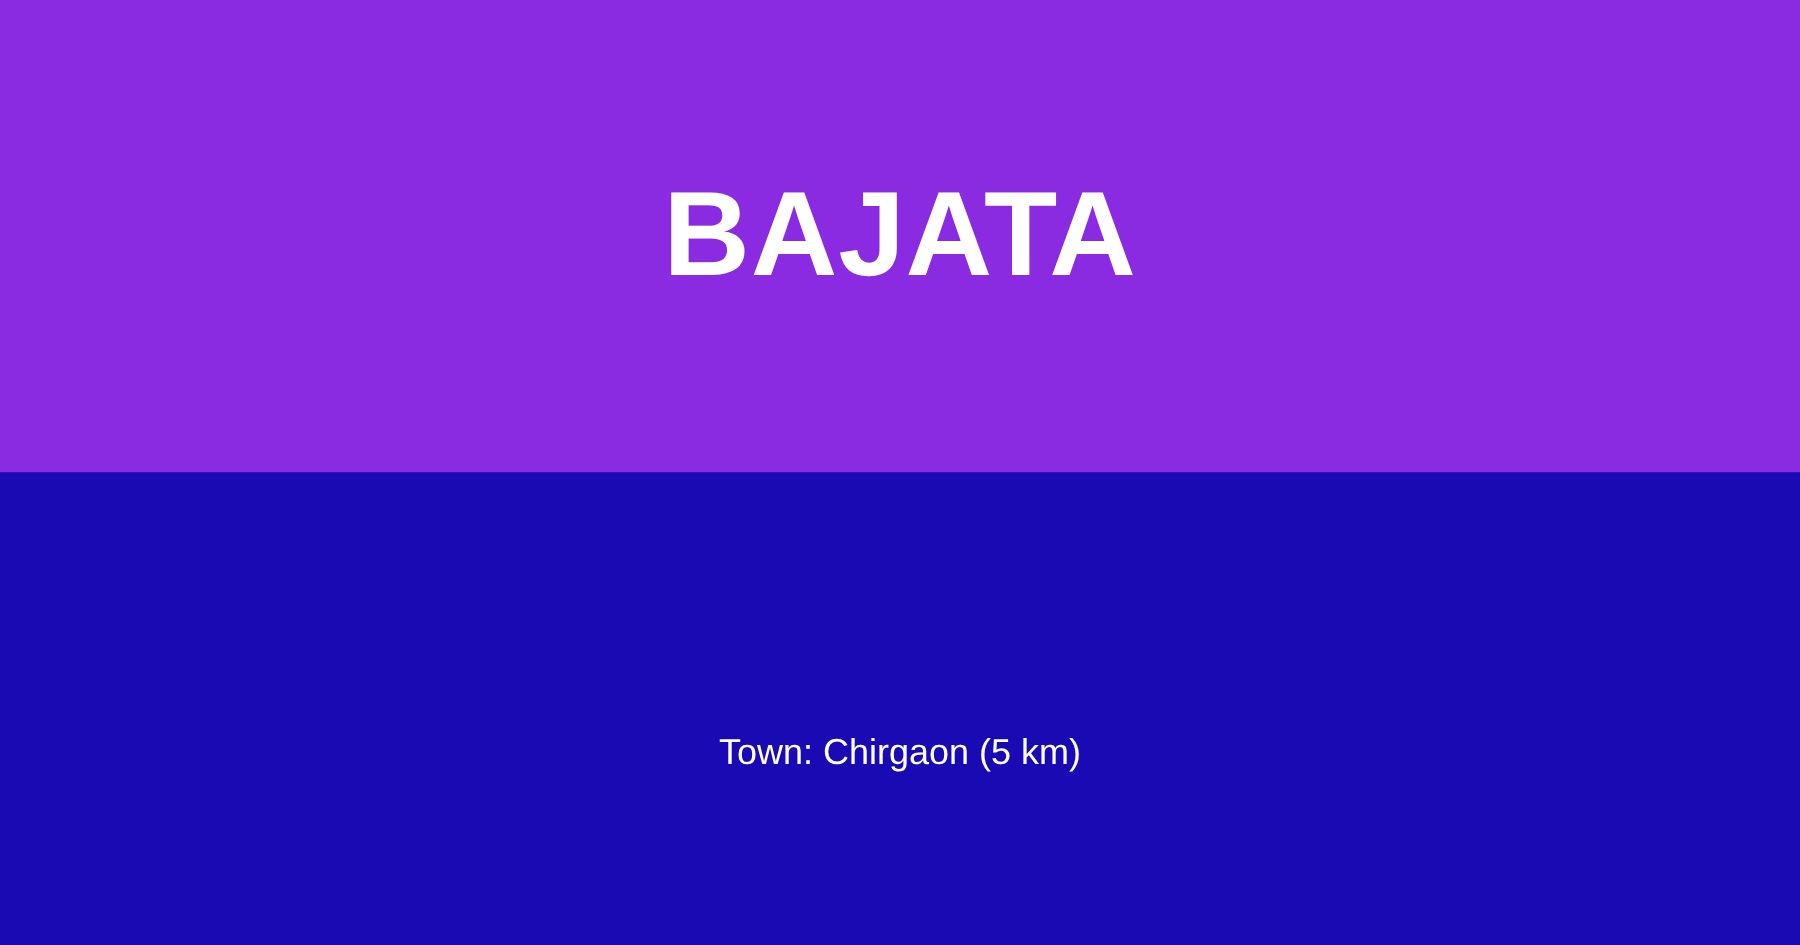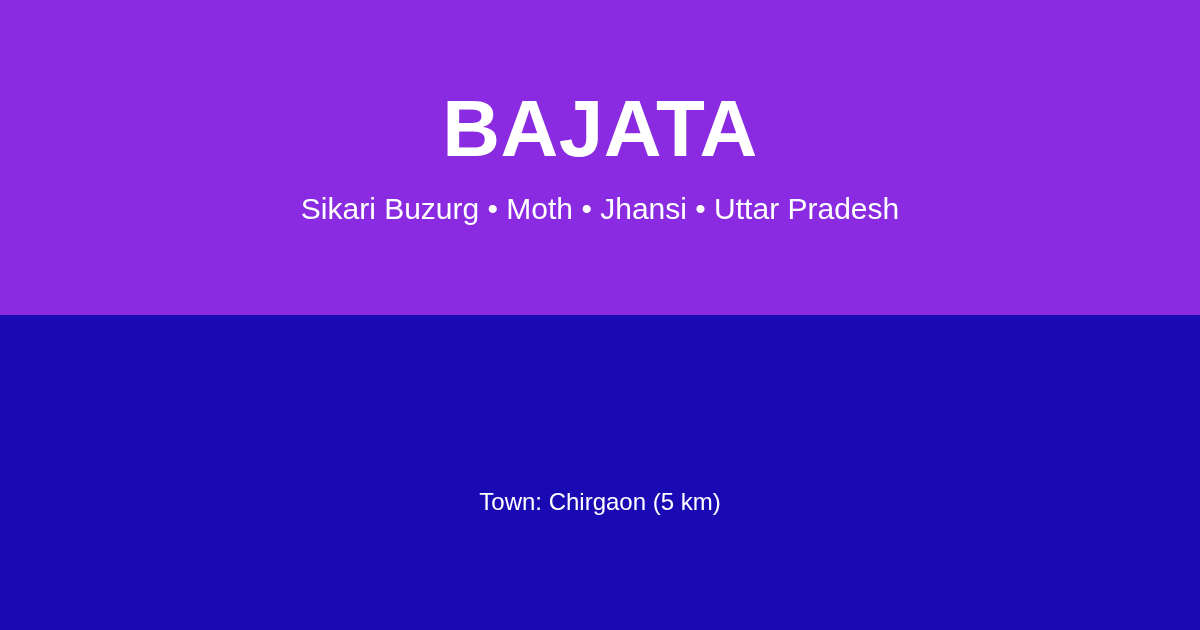--- a/index.html
+++ b/index.html
@@ -30,21 +30,21 @@
     background: #8A2BE2;
     display: flex;
     flex-direction: column;
     align-items: center;
     justify-content: center;
     box-sizing: border-box;
     padding-bottom: 4px;
   }
 
   .village-title {
-    margin: 4px;
+    margin: 16px;
     font-size: 80px;
     line-height: 1.0;
     font-weight: 700;
     letter-spacing: 0.5px;
     color: #ffffff;
     text-align: center;
     white-space: nowrap;
   }
 
   .village-breadcrumb {
@@ -93,20 +93,19 @@
     white-space: nowrap;
   }
 </style>
 </head>
 <body>
 
 <div class="banner">
 
   <div class="hero-panel">
     <h1 class="village-title">BAJATA</h1>
-    <p class="village-breadcrumb">Sikari Buzurg • Moth • Jhansi • Uttar Pradesh</p>
   </div>
 
   <div class="info-panel">
     <p class="nearest-town">Town: Chirgaon (5 km)</p>
   </div>
 
 </div>
 
 </body></html>

